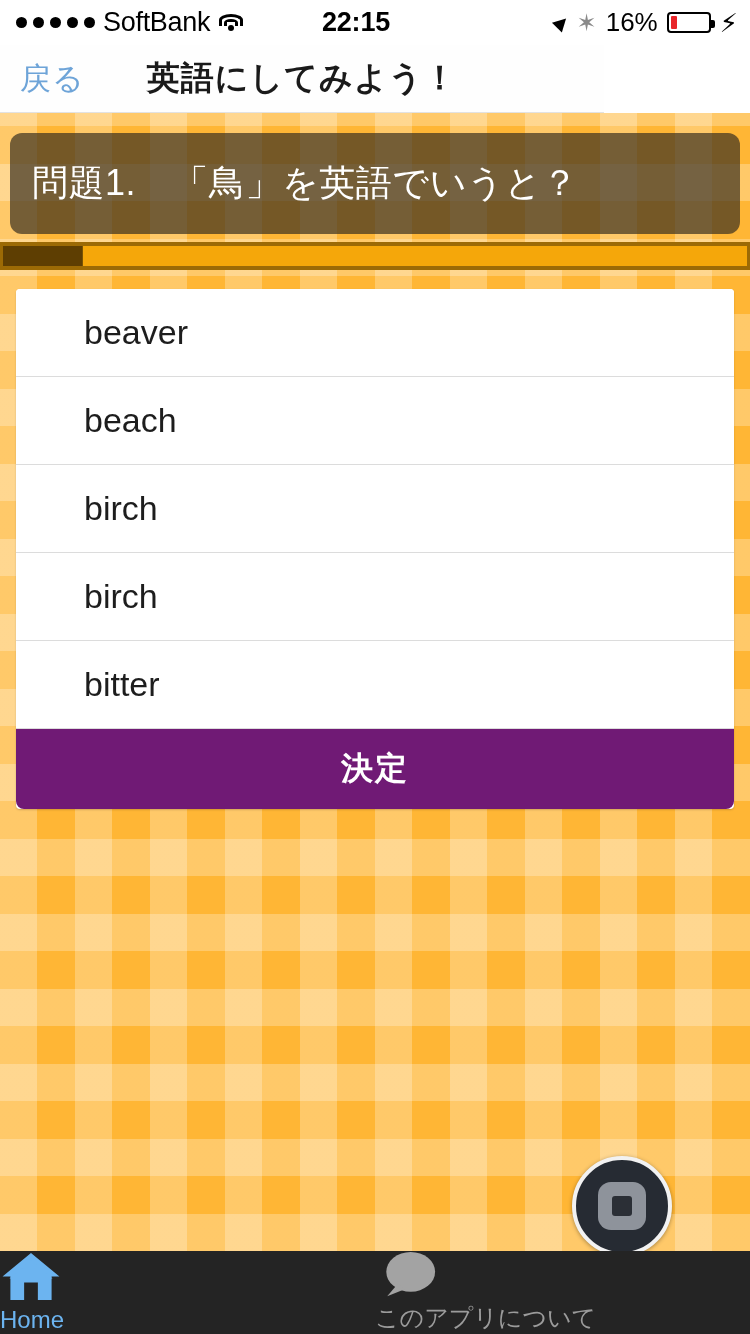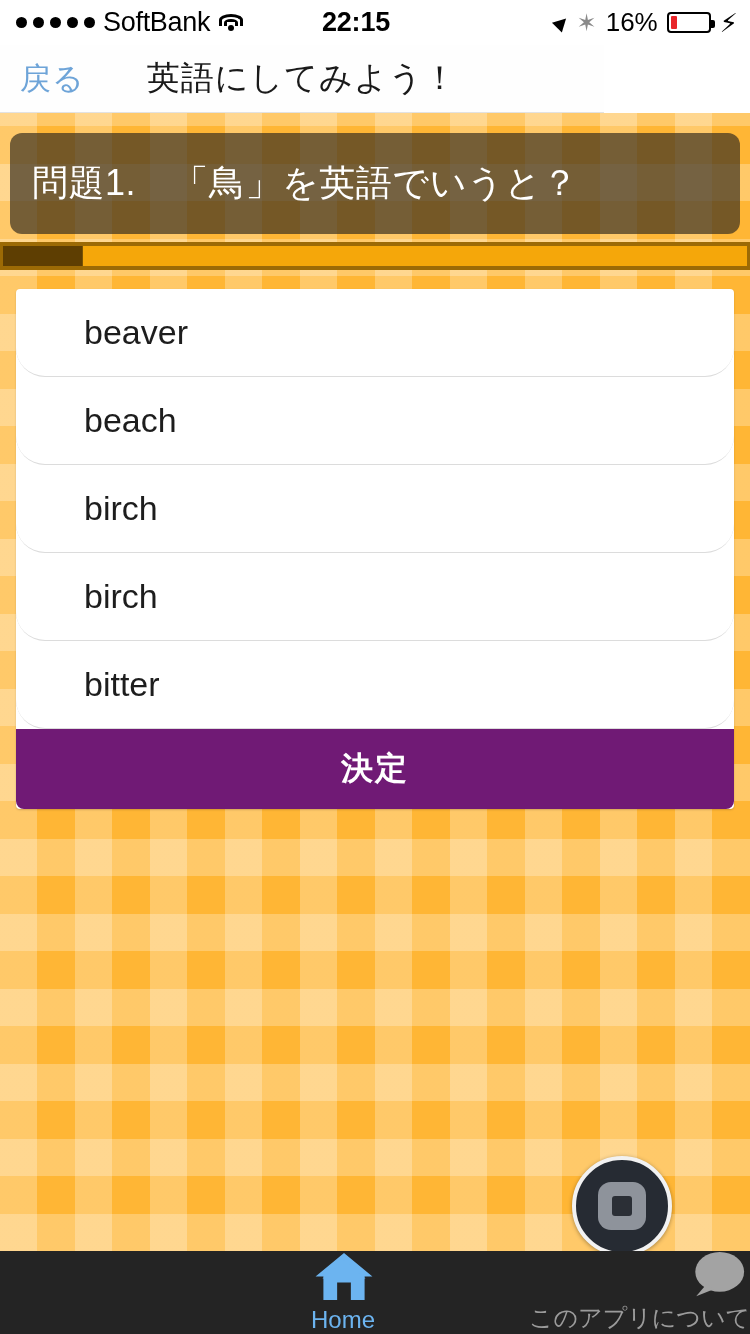--- a/index.html
+++ b/index.html
@@ -36,21 +36,21 @@
   .batt:after{ content:""; position:absolute; right:-6px; top:6px; width:4px; height:8px; background:#000; border-radius:0 2px 2px 0;}
   .bolt{ font-size:26px; line-height:1; }
 
   
   .navbar{
     position:absolute; top:45px; left:0; width:604px; height:68px;
     background:#fefefe; border-bottom:1px solid #e2e2e2;
     display:flex; align-items:center;
   }
   .nav-back{ position:absolute; left:20px; font-size:31px; color:#6ea4d8; letter-spacing:1px; }
-  .nav-title{ width:750px; text-align:center; font-size:33px; font-weight:normal; color:#1a1a1a; letter-spacing:1px;}
+  .nav-title{ width:750px; text-align:center; font-size:33px; font-weight:bold; color:#1a1a1a; letter-spacing:1px;}
 
   
   .bg{
     position:absolute; top:113px; left:0; width:750px; height:1138px;
     background-color:#ffb635;
     background-image:
       repeating-linear-gradient(90deg,
         rgba(255,255,255,0.26) 0px, rgba(255,255,255,0.26) 37px,
         rgba(255,255,255,0.00) 37px, rgba(255,255,255,0.00) 75px),
       repeating-linear-gradient(0deg,
@@ -80,21 +80,20 @@
   
   .card{
     position:absolute; top:289px; left:16px; width:718px;
     background:#fff; border-radius:4px; overflow:hidden;
     box-shadow:0 1px 2px rgba(0,0,0,.18);
   }
   .opt{
     height:88px; display:flex; align-items:center; padding-left:68px;
     font-size:34px; color:#1d1d1d; background:#fff;
     border-bottom:1px solid #dcdcdc;
-    border-radius:29px;
   }
   .opt:last-of-type{ border-bottom:none; }
   .decide-btn{
     height:80px; background:#701a75; color:#fff;
     display:flex; align-items:center; justify-content:center;
     font-size:32px; font-weight:bold; letter-spacing:2px;
     border-radius:0 0 8px 8px;
   }
 
   
@@ -108,21 +107,21 @@
     width:48px; height:48px; border-radius:13px; background:#8e939b;
     display:flex; align-items:center; justify-content:center;
   }
   .assistive .inner-sq{ width:20px; height:20px; border-radius:3px; background:#2b2f36; }
 
   
   .tabbar{
     position:absolute; left:0; top:1251px; width:750px; height:83px;
     background:#242424; display:flex;
   }
-  .tab{ flex:1; display:flex; flex-direction:column; align-items:flex-end; justify-content:center; gap:4px; }
+  .tab{ flex:1; display:flex; flex-direction:column; align-items:flex-start; justify-content:center; gap:4px; }
   .tab-label{ font-size:24px; }
   .tab.active .tab-label{ color:#6cb4f0; }
   .tab.inactive .tab-label{ color:#9b9b9b; }
   .home-icon{ display:block; }
   .chat-icon{ display:block; }
 </style>
 </head>
 <body>
 
 <div class="statusbar">

